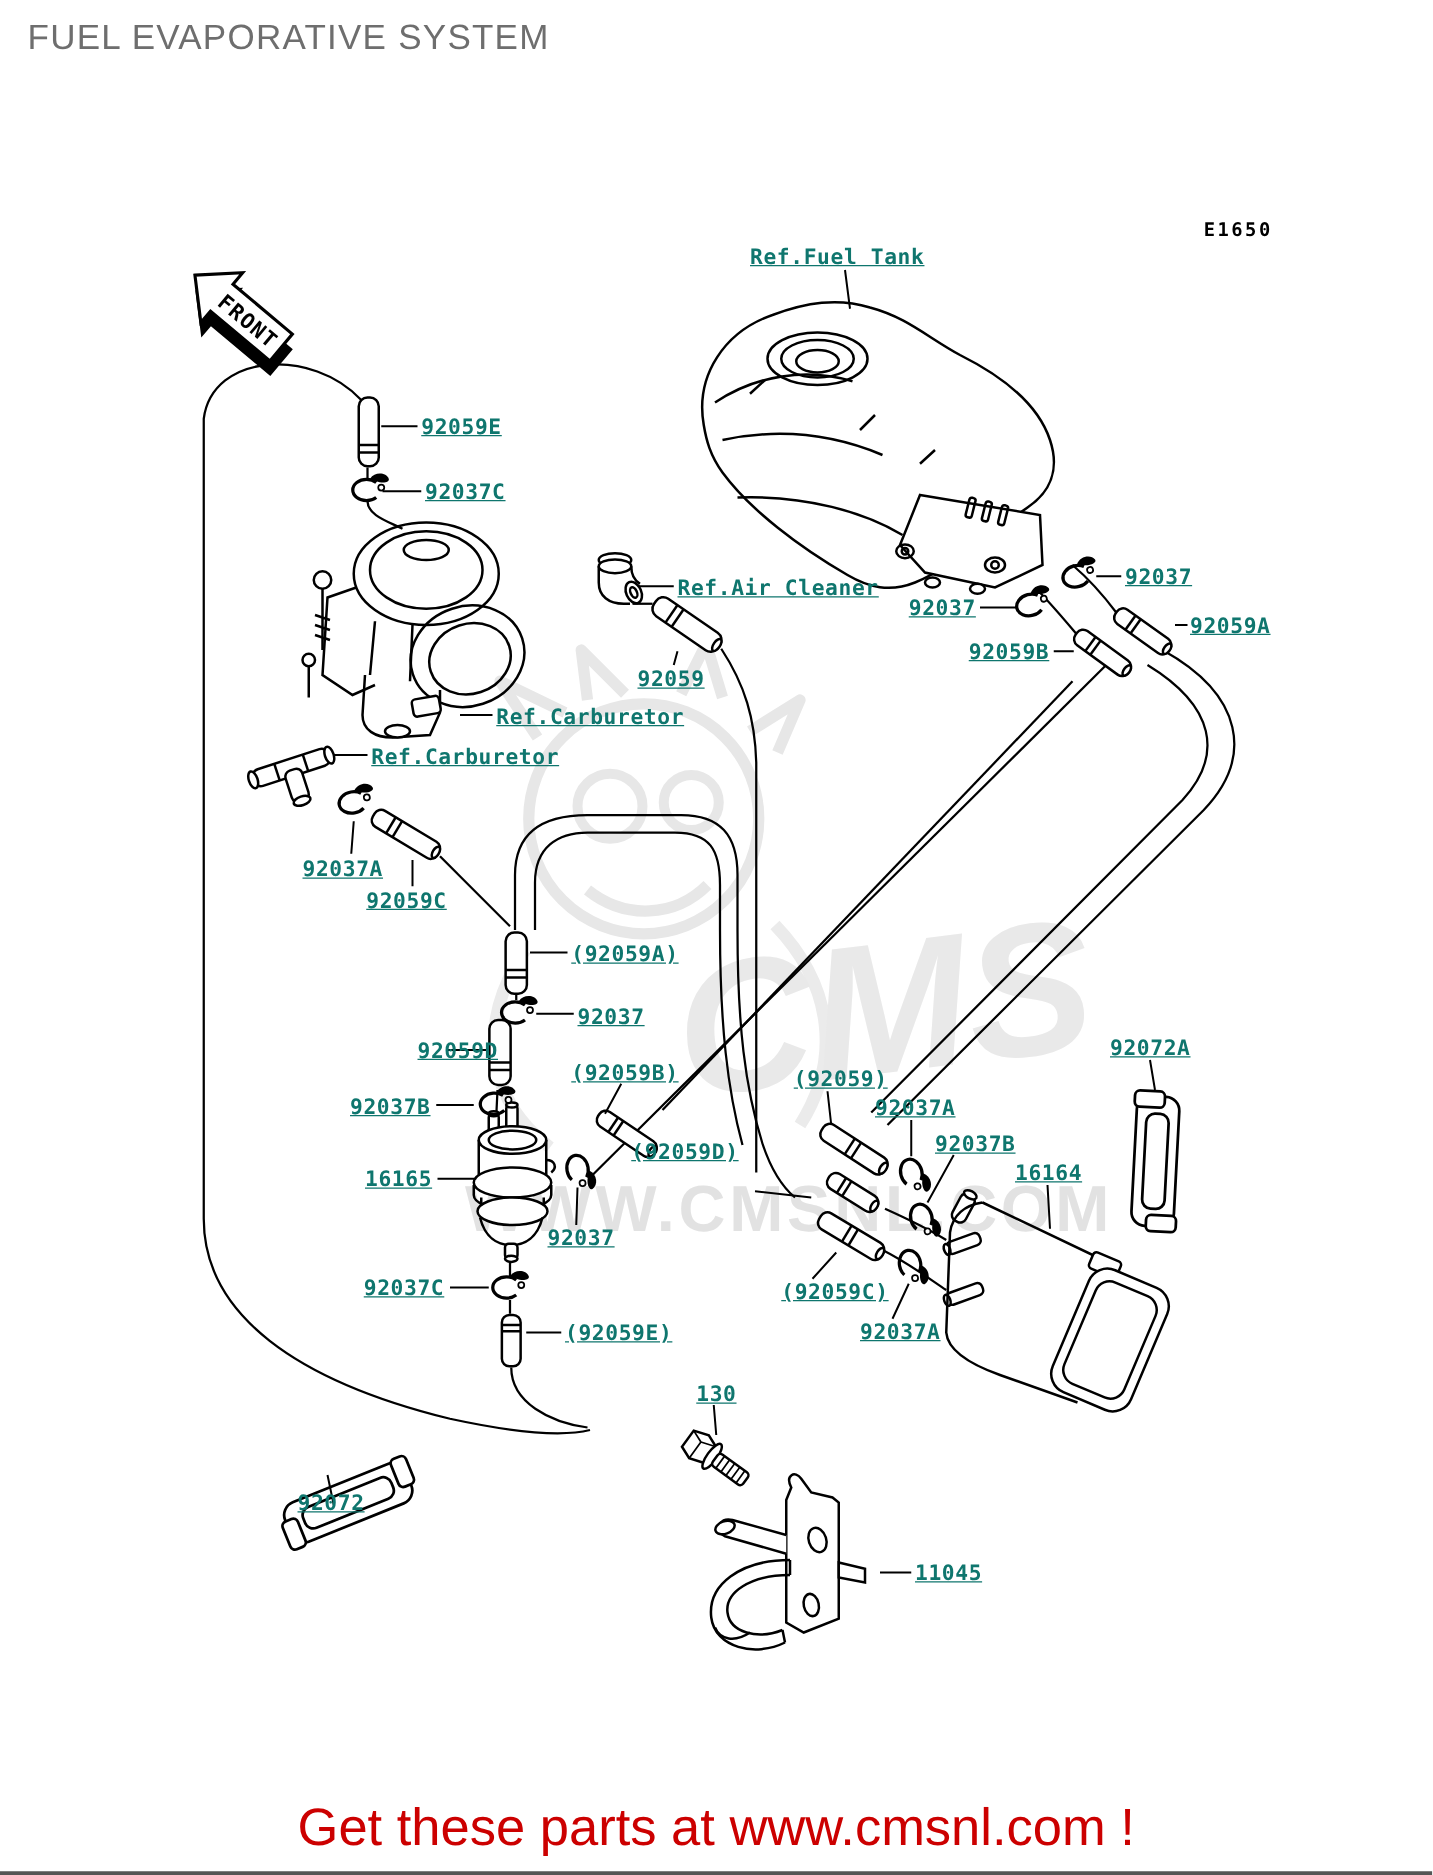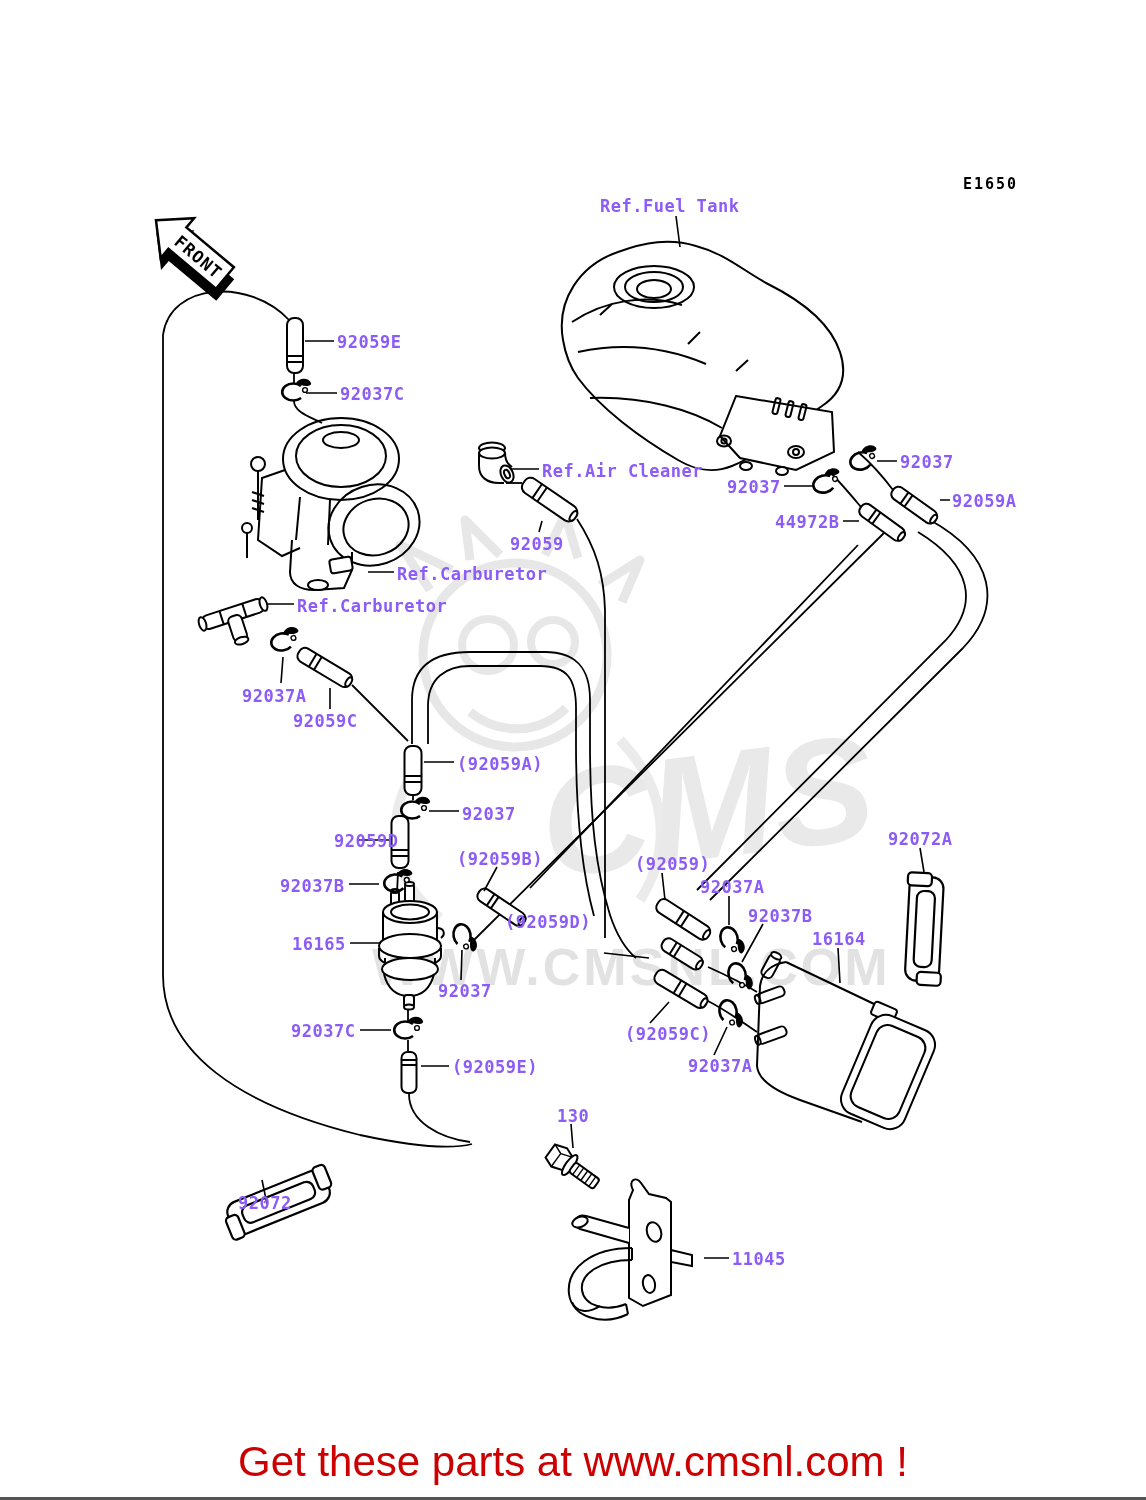--- a/index.html
+++ b/index.html
@@ -1,28 +1,29 @@
 <!DOCTYPE html>
 <html><head>
 <meta charset="utf-8">
 <style>
   html,body{margin:0;padding:0;background:#ffffff;}
   .canvas{position:relative;width:1146px;height:1500px;background:#fff;overflow:hidden;}
   .page-title{position:absolute;left:22px;top:14px;font:28px "Liberation Sans",sans-serif;color:#6e6e6e;letter-spacing:1px;white-space:nowrap;}
   .diagram-code{position:absolute;left:963px;top:175px;font:bold 15px "DejaVu Sans Mono",monospace;letter-spacing:2px;color:#000000;}
-  .part-label{position:absolute;font:bold 17px "DejaVu Sans Mono",monospace;letter-spacing:0.5px;color:#8b5cf6;white-space:nowrap;}
+  .part-label{position:absolute;font:bold 17px "DejaVu Sans Mono",monospace;letter-spacing:0.5px;color:#0f766e;white-space:nowrap;text-decoration:underline;}
   .footer-link{position:absolute;left:0;width:100%;top:1438px;text-align:center;font:42px "Liberation Sans",sans-serif;color:#cc0000;white-space:nowrap;cursor:pointer;}
   .bottom-edge{position:absolute;left:0;bottom:0;width:100%;height:3px;background:#555;}
   svg.art{position:absolute;left:0;top:0;}
 </style>
 </head>
 <body>
 
 <div class="canvas">
 
+  <div class="page-title">FUEL EVAPORATIVE SYSTEM</div>
   <div class="diagram-code">E1650</div>
 
   <svg class="art" width="1146" height="1500" viewBox="0 0 1146 1500">
 
     <defs>
       <g id="clampShape">
         <path d="M 8 -6 A 11 8.5 0 1 0 8 6" fill="none" stroke="#000" stroke-width="2.6"></path>
         <path d="M 3 -9 C 7 -15, 16 -14, 18 -9 C 19 -6, 13 -5, 8 -7 Z" fill="#000" stroke="none"></path>
         <circle cx="12" cy="-2" r="2.4" fill="#fff" stroke="#000" stroke-width="1.4"></circle>
       </g>
@@ -294,21 +295,21 @@
   </svg>
 
   <div id="labels-layer">
       <span class="part-label" style="left: 600px; top: 196px;">Ref.Fuel Tank</span>
       <span class="part-label" style="left: 337px; top: 332px;">92059E</span>
       <span class="part-label" style="left: 340px; top: 384px;">92037C</span>
       <span class="part-label" style="left: 542px; top: 461px;">Ref.Air Cleaner</span>
       <span class="part-label" style="left: 900px; top: 452px;">92037</span>
       <span class="part-label" style="left: 727px; top: 477px;">92037</span>
       <span class="part-label" style="left: 952px; top: 491px;">92059A</span>
-      <span class="part-label" style="left: 775px; top: 512px;">44972B</span>
+      <span class="part-label" style="left: 775px; top: 512px;">92059B</span>
       <span class="part-label" style="left: 510px; top: 534px;">92059</span>
       <span class="part-label" style="left: 397px; top: 564px;">Ref.Carburetor</span>
       <span class="part-label" style="left: 297px; top: 596px;">Ref.Carburetor</span>
       <span class="part-label" style="left: 242px; top: 686px;">92037A</span>
       <span class="part-label" style="left: 293px; top: 711px;">92059C</span>
       <span class="part-label" style="left: 457px; top: 754px;">(92059A)</span>
       <span class="part-label" style="left: 462px; top: 804px;">92037</span>
       <span class="part-label" style="left: 290px; top: 831px; margin-left: 44px;">92059D</span>
       <span class="part-label" style="left: 457px; top: 849px;">(92059B)</span>
       <span class="part-label" style="left: 635px; top: 854px;">(92059)</span>

